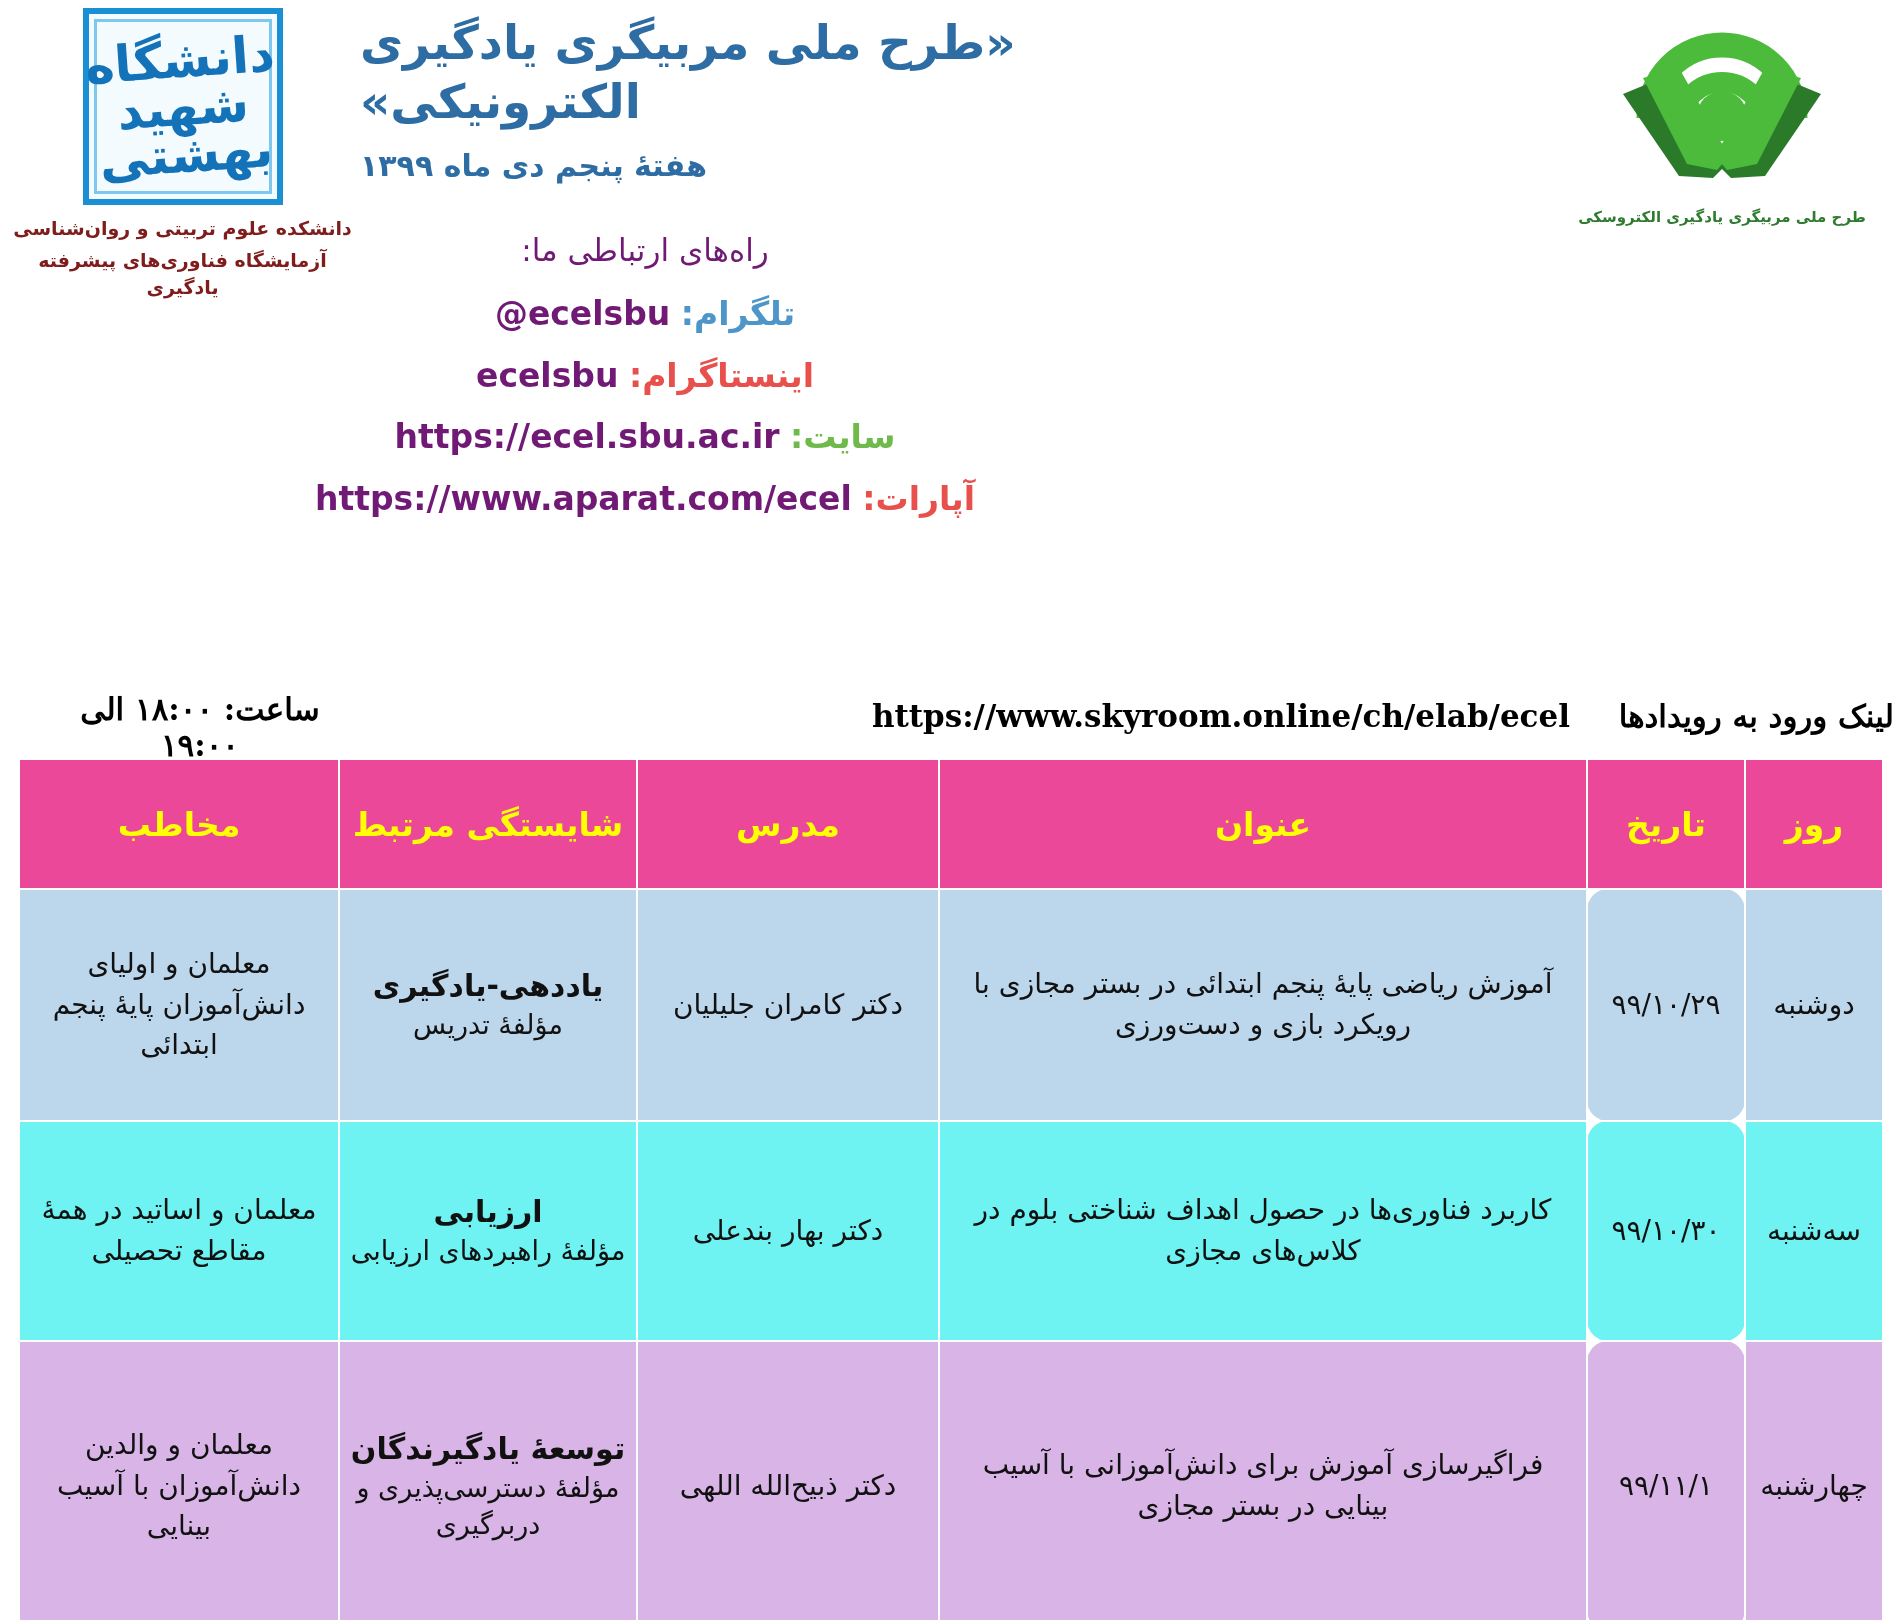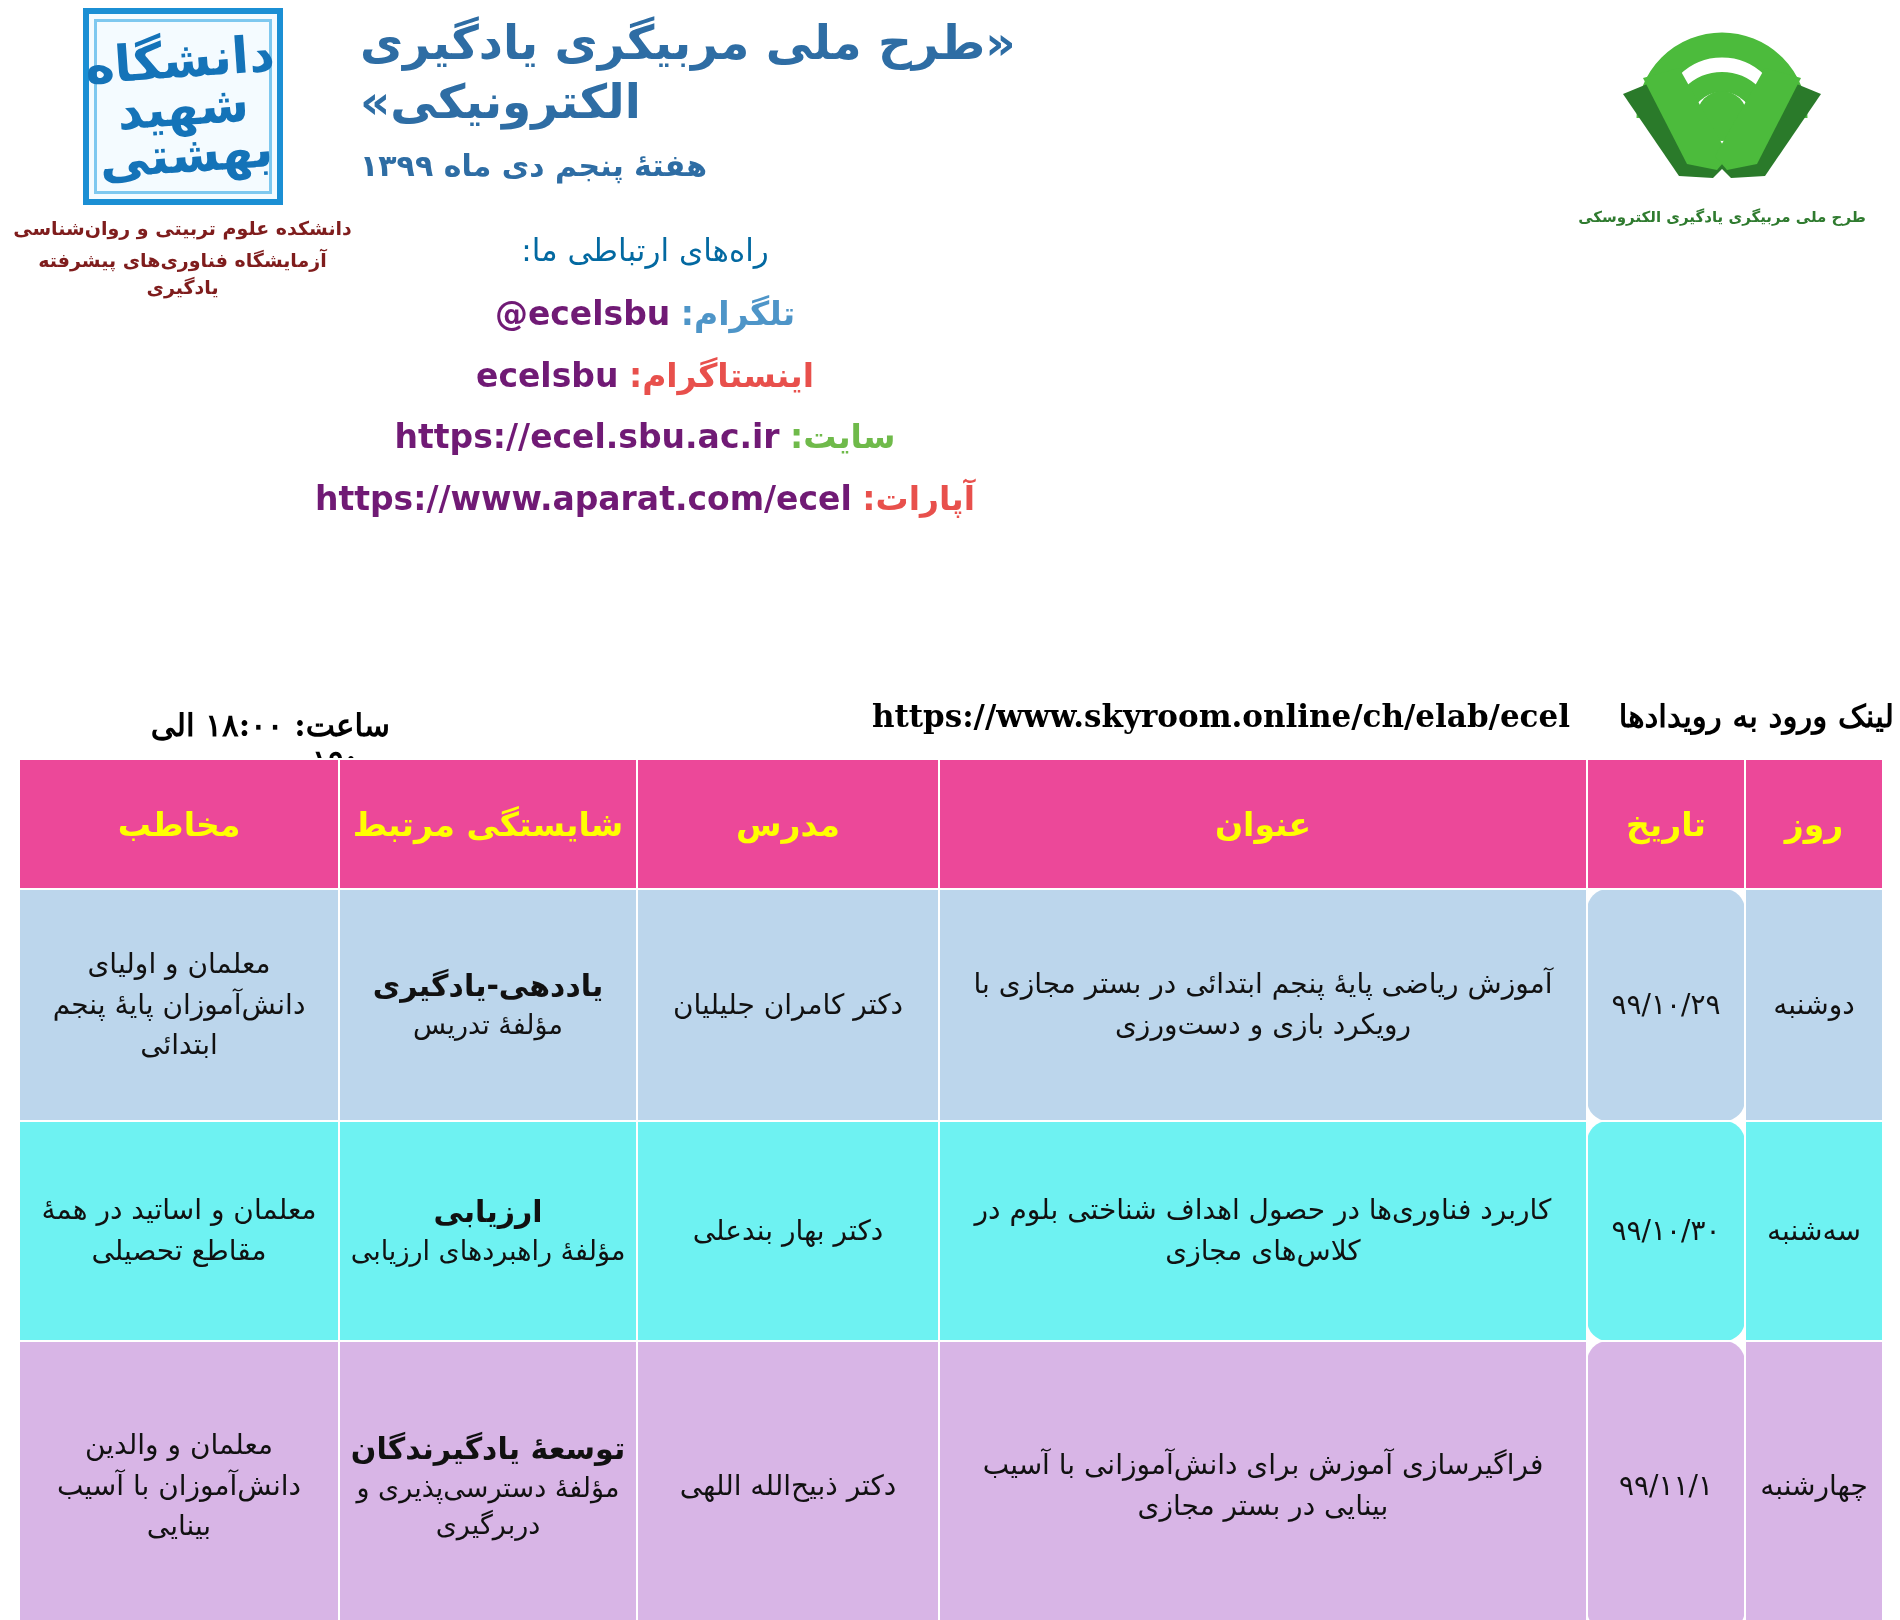--- a/index.html
+++ b/index.html
@@ -119,21 +119,21 @@
   #contact-block {
     position: absolute;
     top: 232px;
     left: 0;
     width: 1290px;
     text-align: center;
     font-family: "DejaVu Sans", sans-serif;
   }
   #contact-heading {
     font-size: 31px;
-    color: #0369a1;
+    color: #701a75;
     margin-bottom: 26px;
     font-weight: normal;
   }
   .contact-row {
     font-size: 33px;
     margin-bottom: 22px;
     direction: rtl;
     line-height: 1.2;
   }
   .contact-label { font-weight: bold; }
@@ -171,25 +171,25 @@
     right: 330px;
     top: 8px;
     font-size: 31px;
     font-weight: bold;
     color: #000;
     direction: ltr;
   }
   #session-time {
     position: absolute;
     left: 10px;
-    top: 18px;
+    top: 2px;
     font-size: 31px;
     font-weight: bold;
     color: #000;
-    text-align: right;
+    text-align: center;
     line-height: 1.15;
     width: 380px;
   }
 
   
   #schedule-table {
     position: absolute;
     top: 758px;
     left: 18px;
     width: 1864px;

